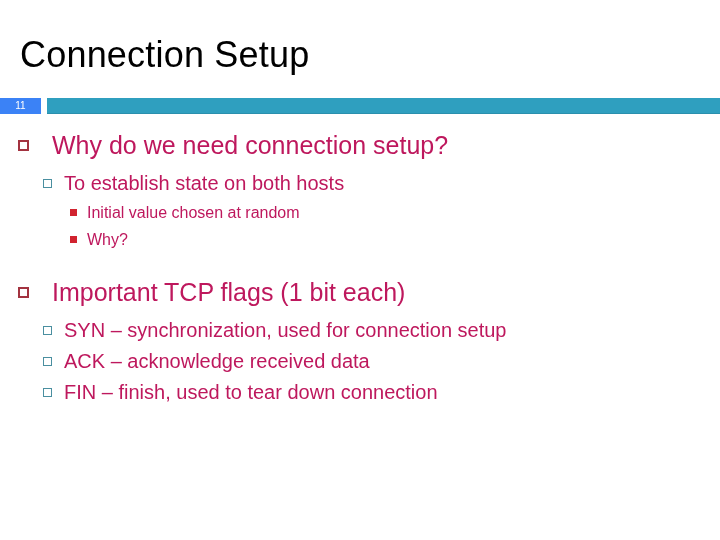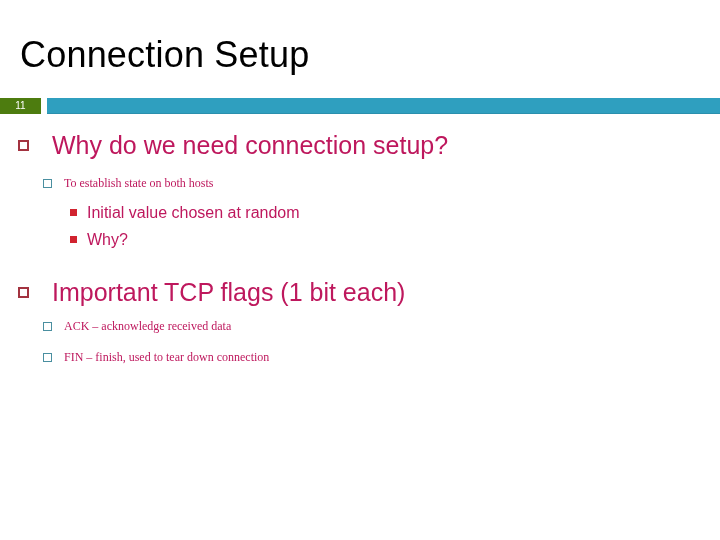--- a/index.html
+++ b/index.html
@@ -41,21 +41,21 @@
     top: 98px;
     width: 720px;
     height: 16px;
   }
   #slide-number-badge {
     position: absolute;
     left: 0;
     top: 0;
     width: 41px;
     height: 16px;
-    background: #4d7c0f;
+    background: #3b82f6;
     color: #ffffff;
     font-size: 10px;
     line-height: 16px;
     text-align: center;
     font-weight: normal;
   }
   #divider-bar {
     position: absolute;
     left: 47px;
     top: 0;
@@ -103,23 +103,22 @@
     left: 0;
     top: 12px;
     border: 2px solid #a33340;
     background: #ffffff;
   }
 
   
   .lvl2 {
     margin-left: 43px;
     padding-left: 21px;
-    font-size: 12px;
+    font-size: 20px;
     line-height: 31px;
-    font-family: Liberation Serif, serif;
   }
   .lvl2 .bullet {
     width: 9px;
     height: 9px;
     left: 0;
     top: 11px;
     border: 1.5px solid #4a8fa0;
     background: #ffffff;
   }
 
@@ -176,20 +175,24 @@
     <div class="line lvl3">
       <span class="bullet"></span>
       <span class="txt">Why?</span>
     </div>
 
     <div class="line lvl1 section-gap-before">
       <span class="bullet"></span>
       <span class="txt">Important TCP flags (1 bit each)</span>
     </div>
 
+    <div class="line lvl2 group-gap-before">
+      <span class="bullet"></span>
+      <span class="txt">SYN – synchronization, used for connection setup</span>
+    </div>
 
     <div class="line lvl2">
       <span class="bullet"></span>
       <span class="txt">ACK – acknowledge received data</span>
     </div>
 
     <div class="line lvl2">
       <span class="bullet"></span>
       <span class="txt">FIN – finish, used to tear down connection</span>
     </div>

